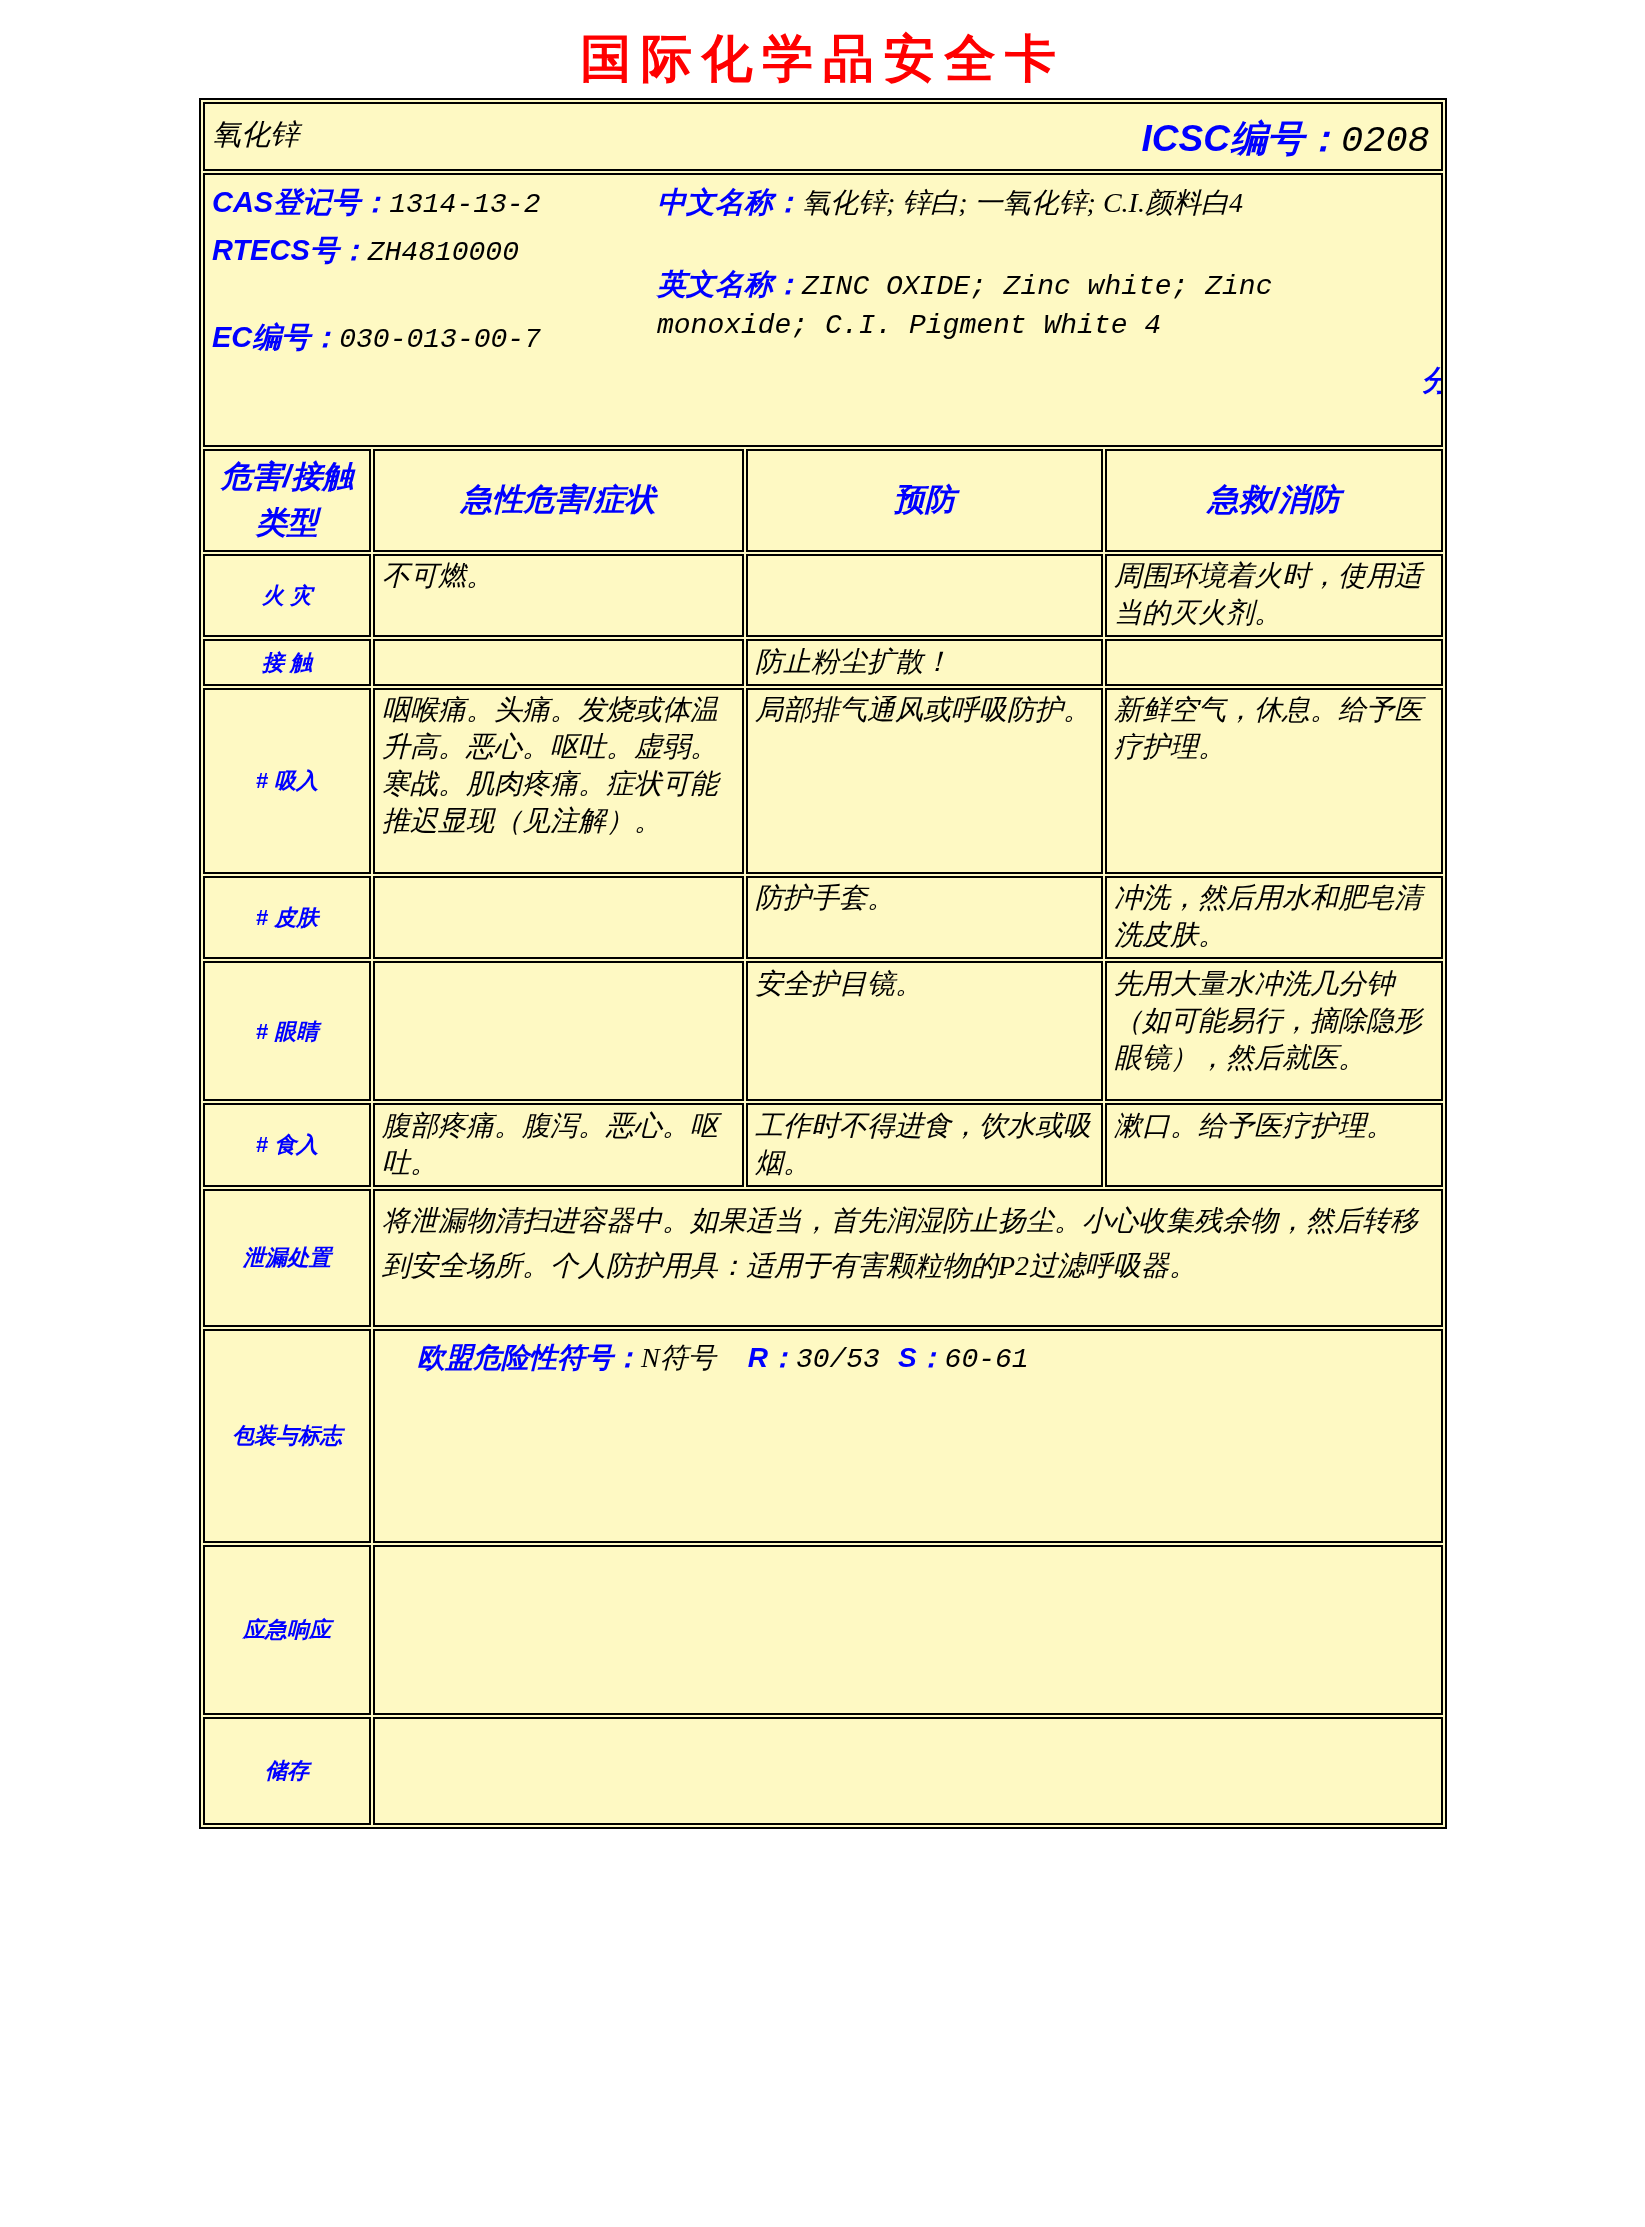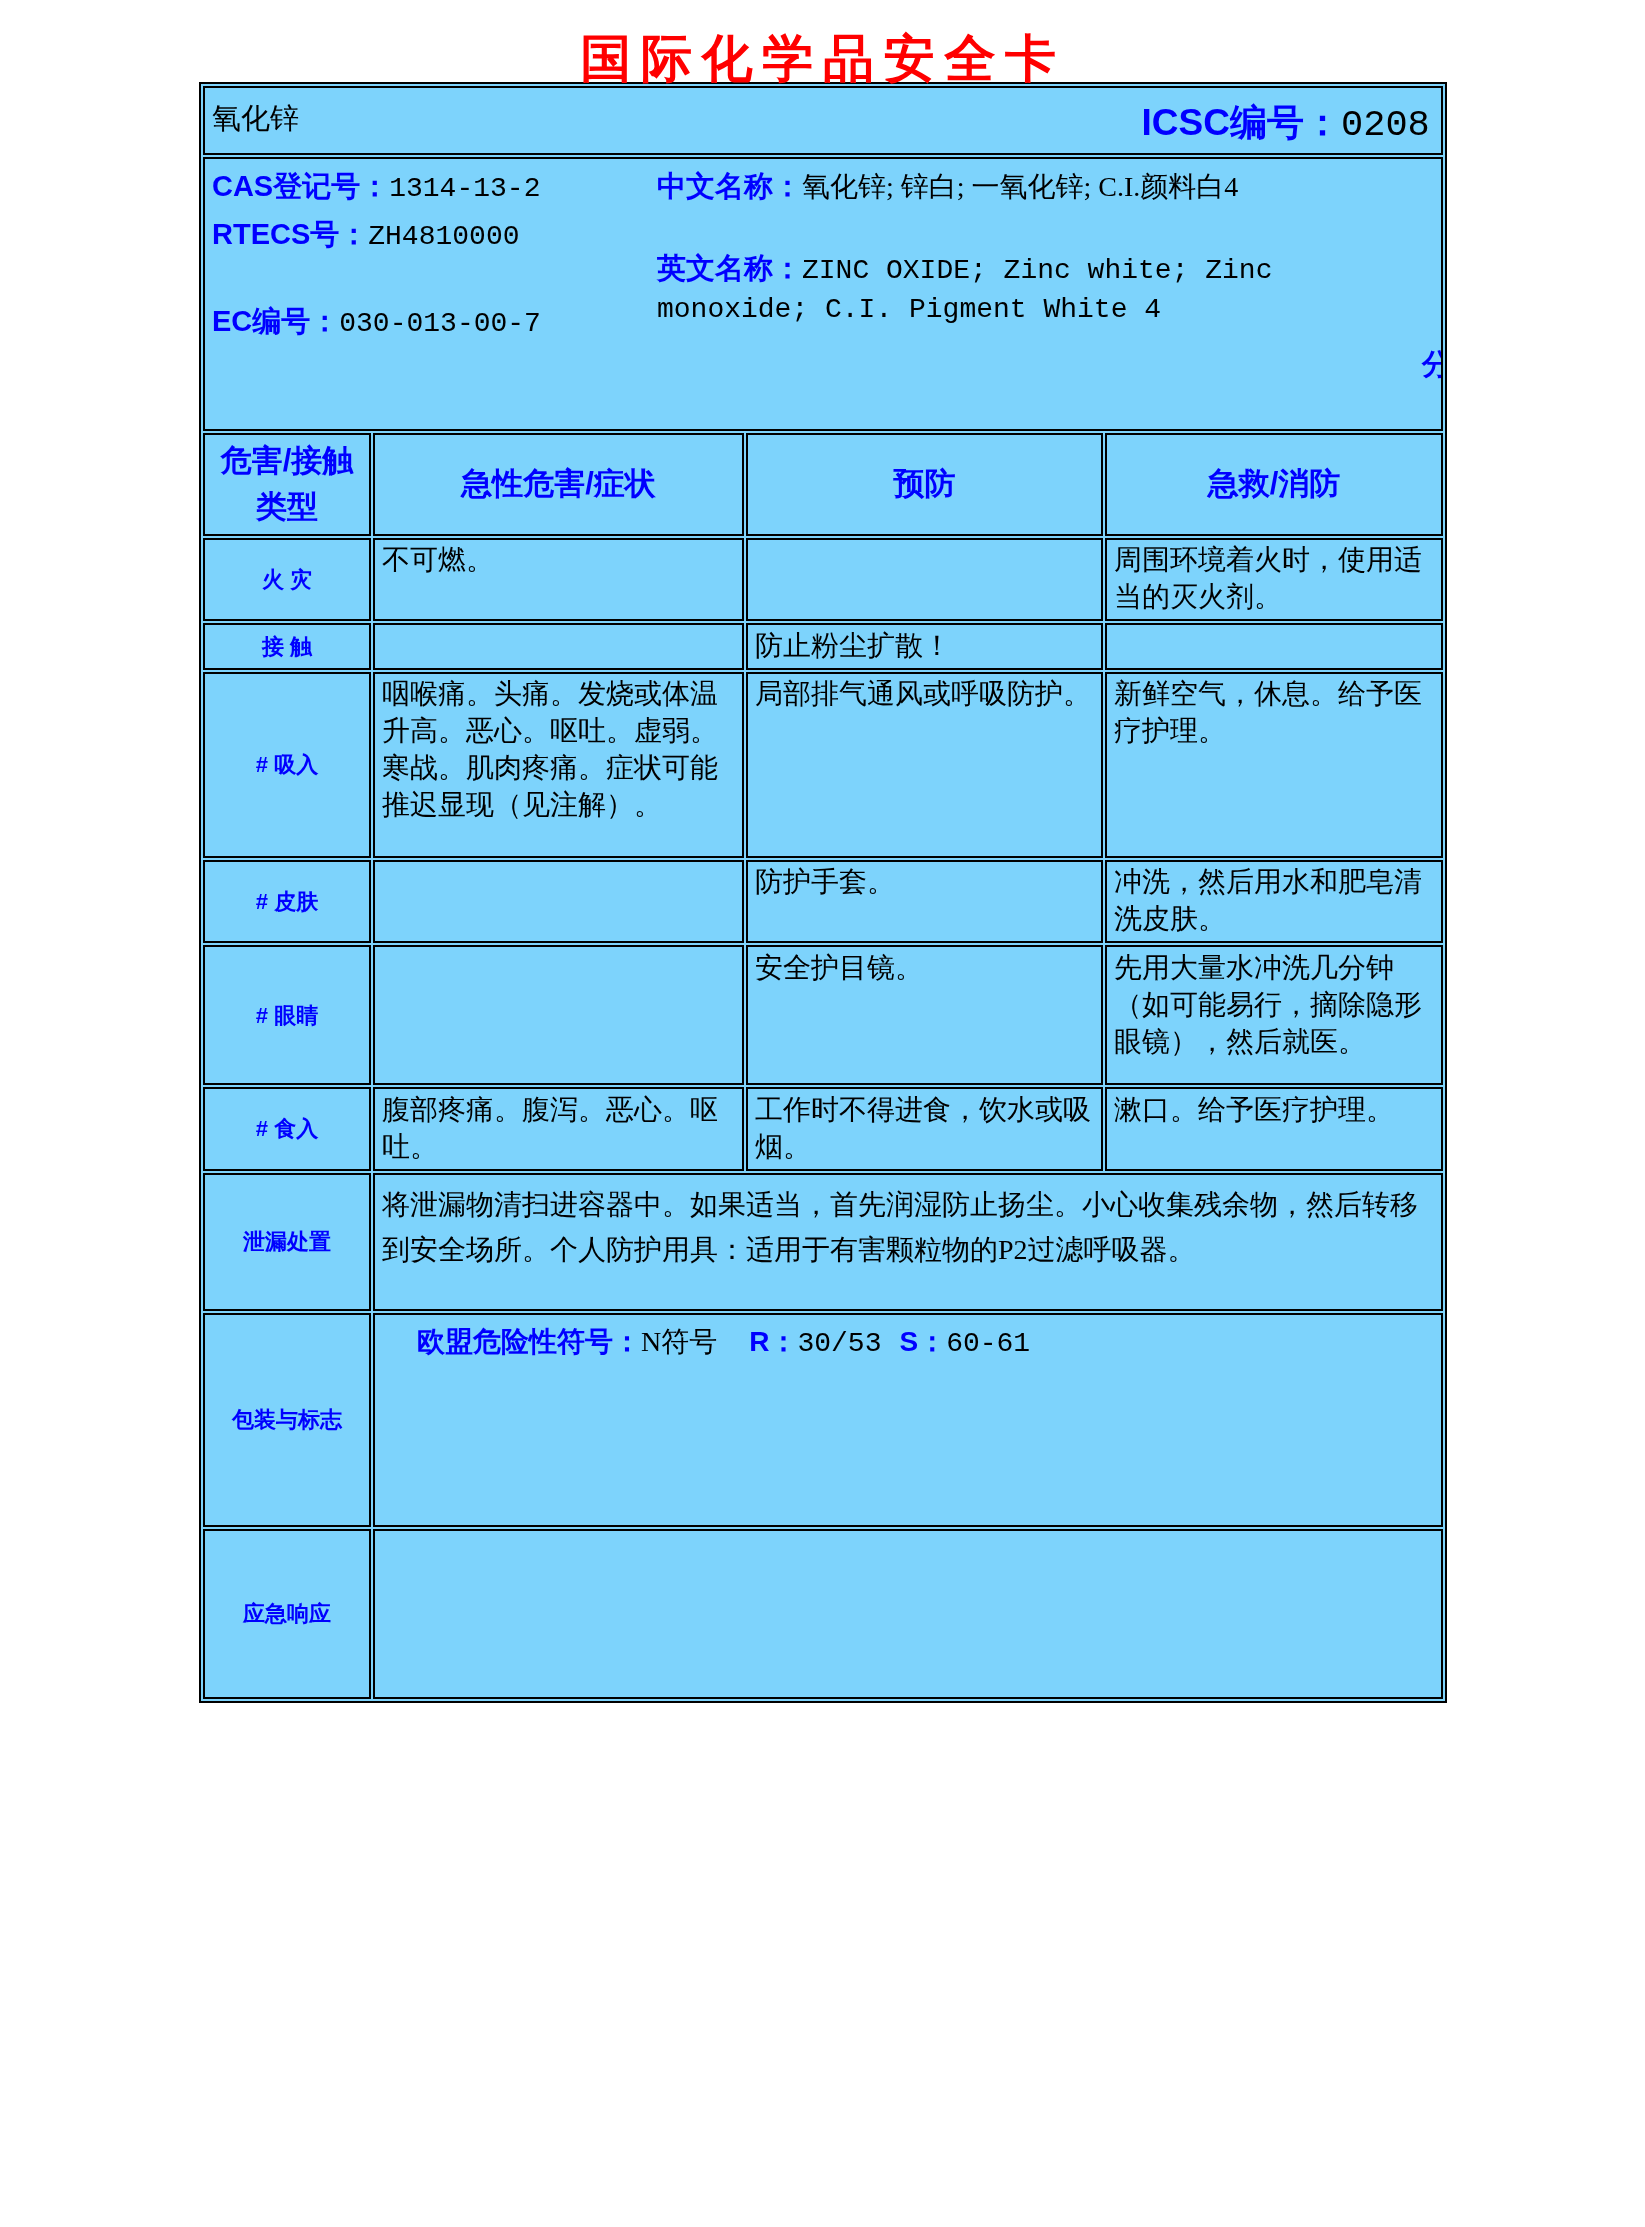--- a/index.html
+++ b/index.html
@@ -23,26 +23,27 @@
     font-size: 51px;
     letter-spacing: 9.7px;
     padding-top: 18px;
     height: 82px;
     line-height: 82px;
     box-sizing: border-box;
   }
   
   table.card {
     width: 1248px;
-    margin: 0 auto;
+    margin: 16px auto;
     border-collapse: separate;
     border-spacing: 2.8px;
     border: 2.1px solid #000;
     table-layout: fixed;
-    background: #7dd3fc;
+    background: #fef9c3;
+    font-style: italic;
   }
   td {
     border: 2.1px solid #000;
     box-sizing: border-box;
     vertical-align: top;
     padding: 2.8px 7px;
     font-size: 28px;
     line-height: 1.32;
     overflow: hidden;
   }
@@ -230,15 +231,19 @@
     <td colspan="3">
       <div class="pack-content"><span class="blue">欧盟危险性符号：</span><span>N符号</span><span class="blue gap-l">R：</span><span class="mono">30/53</span><span class="blue gap-s">S：</span><span class="mono">60-61</span></div>
     </td>
   </tr>
 
   <tr class="r-emergency">
     <td class="label-cell">应急响应</td>
     <td colspan="3"></td>
   </tr>
 
+  <tr class="r-storage">
+    <td class="label-cell">储存</td>
+    <td colspan="3"></td>
+  </tr>
 </tbody>
   </table>
 
 
 </body></html>

